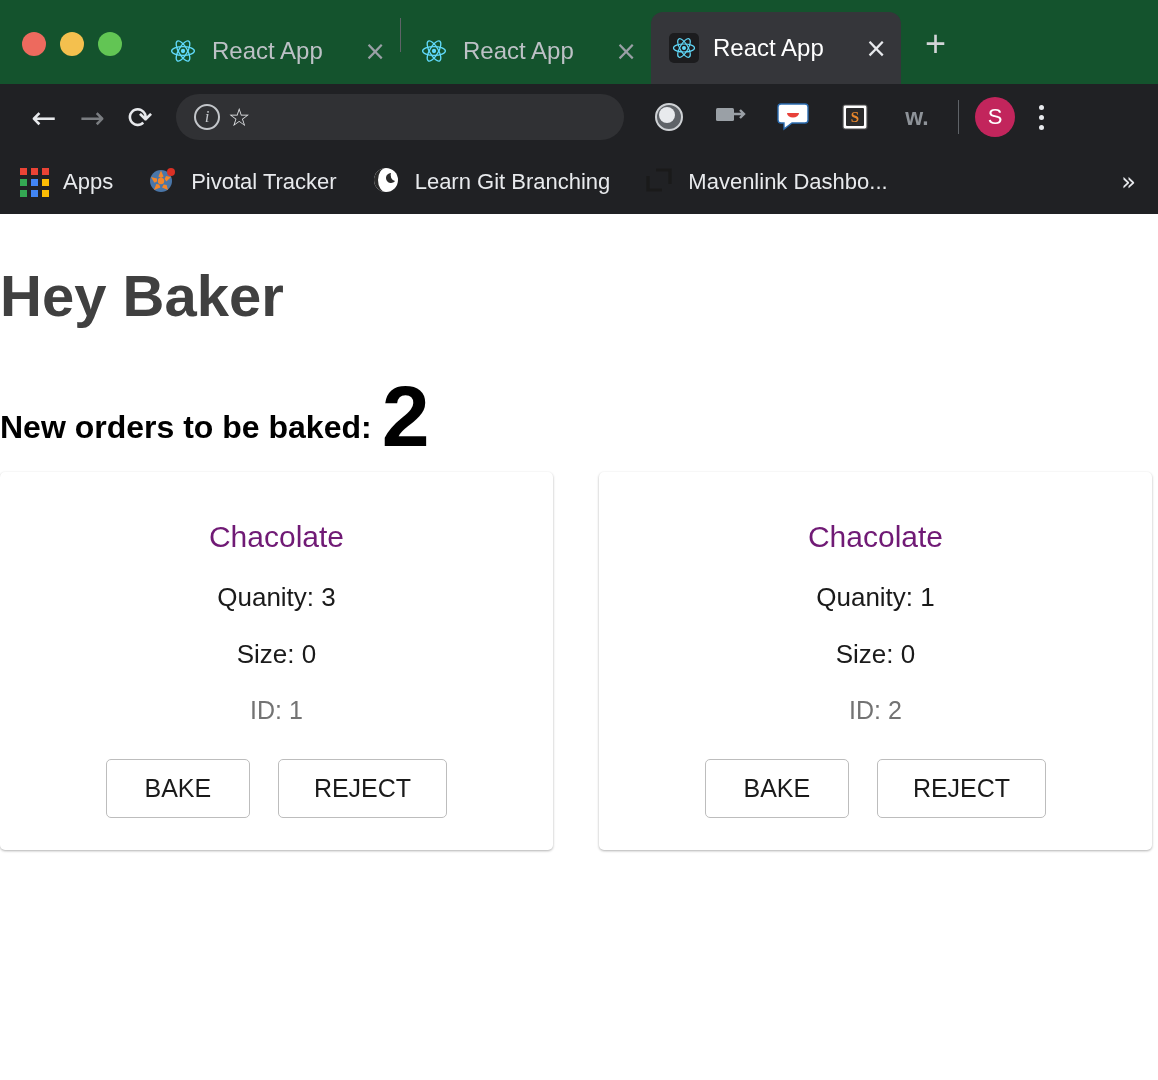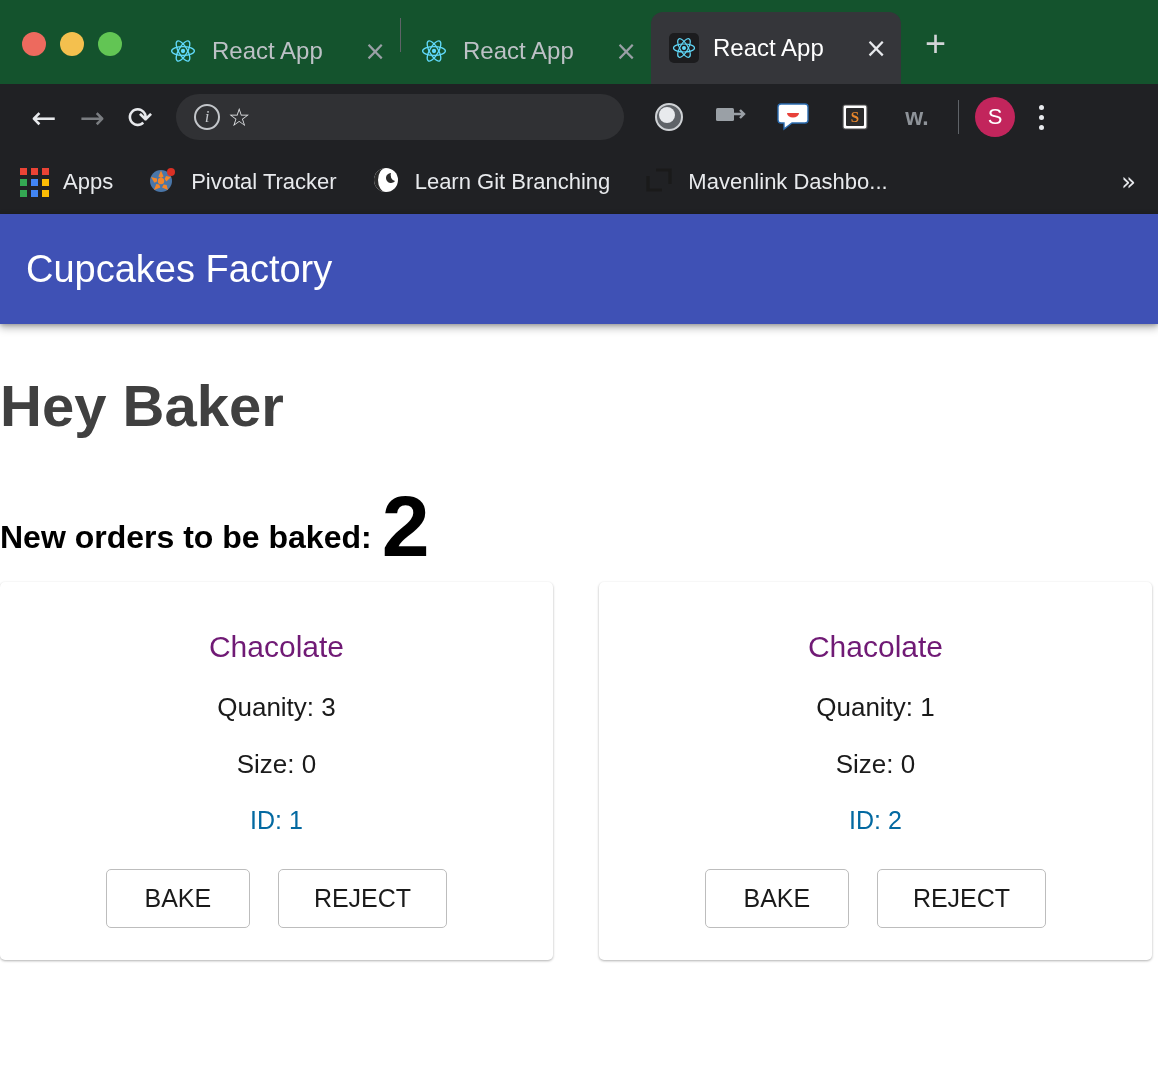--- a/index.html
+++ b/index.html
@@ -157,21 +157,21 @@
   .card {
     width: 553px; height: 378px; flex: 0 0 auto;
     background: #ffffff; border-radius: 5px;
     box-shadow: 0 1px 3px rgba(0,0,0,0.20), 0 1px 2px rgba(0,0,0,0.12);
     display: flex; flex-direction: column;
     align-items: center; padding-top: 48px;
   }
   .card-title { font-size: 30px; color: #701a75; }
   .card-qty { font-size: 26px; color: #1a1a1a; margin-top: 28px; }
   .card-size { font-size: 26px; color: #1a1a1a; margin-top: 26px; }
-  .card-id { font-size: 25px; color: #0369a1; margin-top: 26px; }
+  .card-id { font-size: 25px; color: #737373; margin-top: 26px; }
   .card-actions { display: flex; gap: 28px; margin-top: 34px; }
   .btn {
     background: #ffffff; border: 1px solid #bdbdbd; border-radius: 5px;
     font-size: 25px; color: #1a1a1a; padding: 14px 35px;
     font-family: "Liberation Sans", sans-serif; cursor: pointer;
     min-width: 144px;
   }
 </style>
 </head>
 <body>
@@ -336,23 +336,20 @@
       </span>
       <span class="bm-label">Mavenlink Dashbo...</span>
     </div>
 
     <span class="bm-overflow">»</span>
   </div>
 </div>
 
 <div class="page">
 
-  <div class="appbar">
-    <span class="appbar-title">Cupcakes Factory</span>
-  </div>
 
   <div class="content">
 
     <h1 class="hey-baker">Hey Baker</h1>
 
     <div class="orders-line">
       <span class="orders-label">New orders to be baked:</span>
       <span class="orders-count">2</span>
     </div>
 

